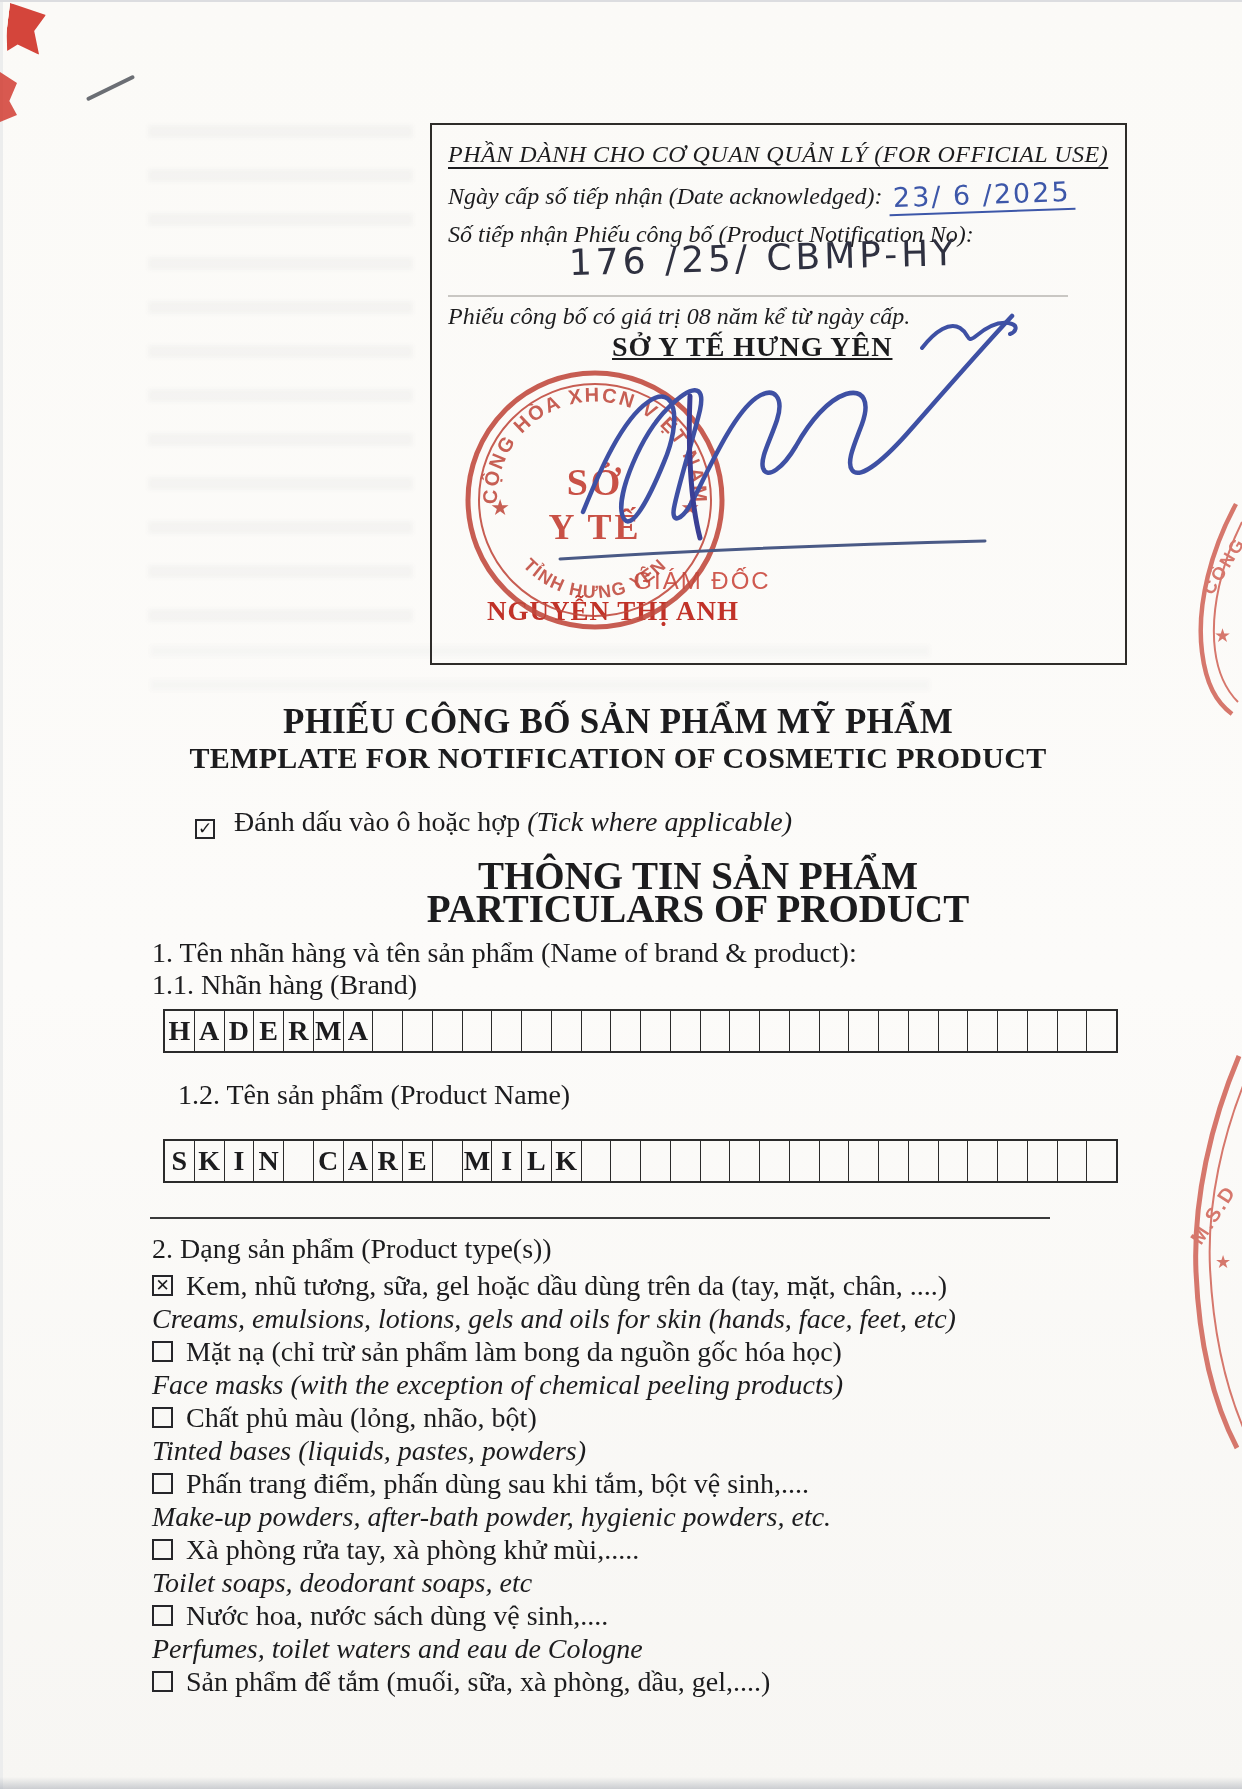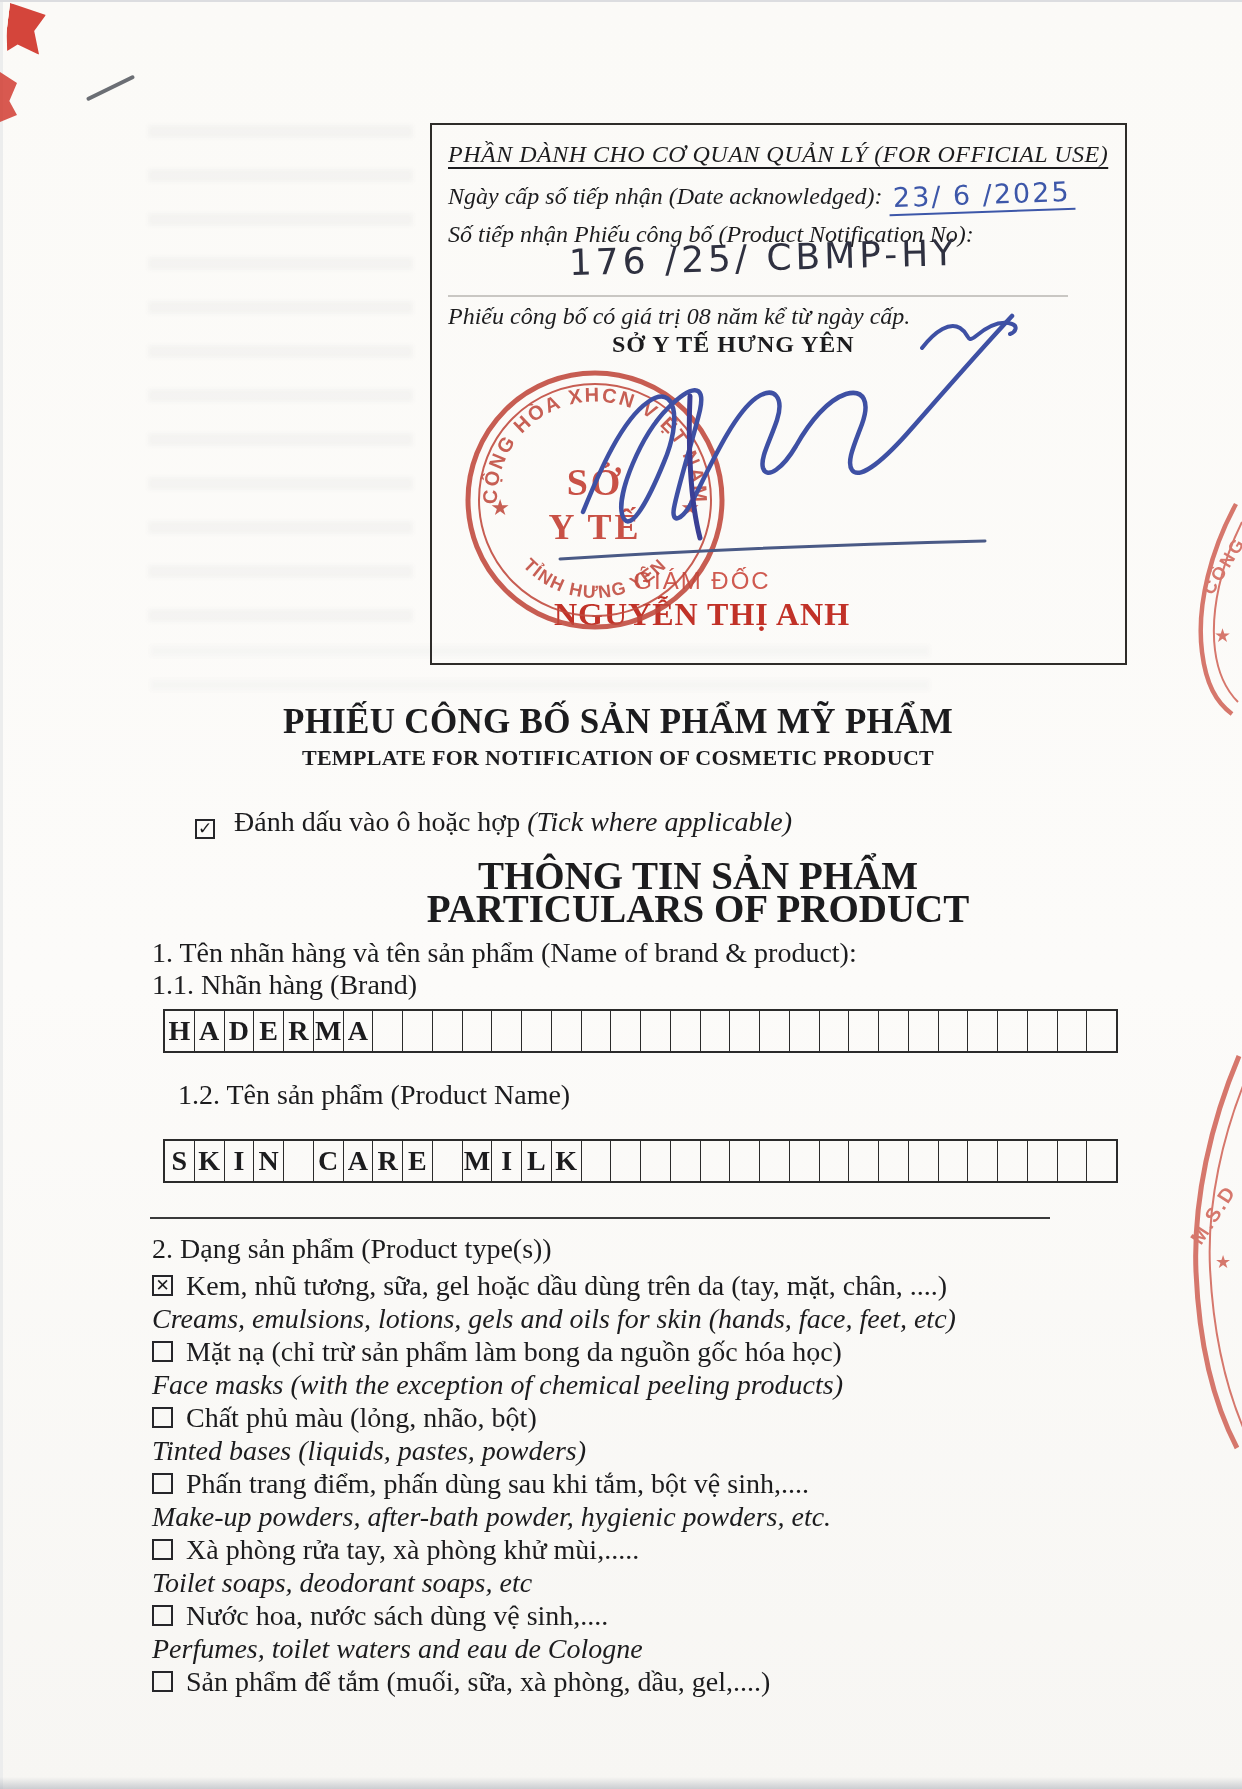--- a/index.html
+++ b/index.html
@@ -36,43 +36,43 @@
   .ob-date{top:55px;}
   .ob-notif{top:94px;}
   .hand-date{display:inline-block;font-family:"DejaVu Sans",sans-serif;font-style:normal;
     font-size:27px;color:#3d57a9;border-bottom:2px solid #3d57a9;padding:0 4px 1px 4px;
     transform:rotate(-2deg);letter-spacing:2px;}
   .ob-number{position:absolute;left:0;right:30px;top:112px;text-align:center;
     font-family:"DejaVu Sans",sans-serif;font-size:36px;color:#2f3140;letter-spacing:4px;
     transform:rotate(-1.5deg);z-index:3;}
   .ob-grayline{position:absolute;left:16px;top:170px;width:620px;height:2px;background:#c9c7c3;}
   .ob-validity{top:176px;}
-  .ob-authority{position:absolute;left:180px;top:206px;font-weight:bold;font-size:24px;
-    letter-spacing:1px;}
+  .ob-authority{position:absolute;left:180px;top:206px;font-weight:bold;font-size:28px;
+    letter-spacing:1px;text-decoration:underline;}
   .ob-signer-title{position:absolute;left:120px;top:442px;width:300px;text-align:center;
     font-family:"Liberation Sans","DejaVu Sans",sans-serif;font-size:24px;color:#cf5a50;
     letter-spacing:2px;}
-  .ob-signer-name{position:absolute;left:70px;top:471px;width:400px;text-align:center;
-    font-weight:bold;font-size:32px;color:#c13228;letter-spacing:1px;}
+  .ob-signer-name{position:absolute;left:55px;top:471px;width:400px;text-align:left;
+    font-weight:bold;font-size:27px;color:#c13228;letter-spacing:1px;}
   .main-stamp{position:absolute;left:28px;top:240px;opacity:.88;z-index:2;}
   .stamp-arc{font-family:"Liberation Sans","DejaVu Sans",sans-serif;font-weight:bold;
     font-size:20px;letter-spacing:2px;fill:#c04a3e;}
   .stamp-arc.small{font-size:18px;letter-spacing:1.5px;}
   .stamp-star{font-size:22px;fill:#c04a3e;text-anchor:middle;}
   .stamp-center{font-family:"Liberation Serif",serif;font-weight:bold;fill:#c23a2e;
     text-anchor:middle;letter-spacing:3px;}
   .sig-svg{position:absolute;left:0;top:0;width:1242px;height:1789px;pointer-events:none;z-index:4;}
   
   .edge-stamp{position:absolute;opacity:.8;z-index:1;}
   .edge-stamp text{font-family:"Liberation Sans","DejaVu Sans",sans-serif;font-weight:bold;fill:#cd574a;}
   
   .content{position:absolute;left:75px;top:705px;width:1056px;box-sizing:border-box;
     font-size:28px;line-height:32px;z-index:1;}
   .title{font-weight:bold;text-align:center;font-size:35px;line-height:34px;padding-left:30px;letter-spacing:.3px;}
-  .title.en{font-size:22px;margin-top:2px;}
+  .title.en{font-size:30px;margin-top:2px;}
   .tick-row{margin-top:30px;padding-left:120px;line-height:33px;}
   .sec-head{font-weight:bold;text-align:center;font-size:39px;line-height:33px;padding-left:190px;}
   .sec-head.first{margin-top:20px;}
   .lbl{padding-left:77px;line-height:32px;}
   .lbl.indent2{padding-left:103px;}
   .it{font-style:italic;}
   .letter-grid{margin-left:88px;margin-top:8px;width:955px;height:44px;display:flex;
     border:2px solid #2b2b2b;box-sizing:border-box;}
   .letter-grid .cell{flex:1 1 0;border-right:1.5px solid #2b2b2b;display:flex;align-items:center;
     justify-content:center;font-weight:bold;font-size:28px;}

